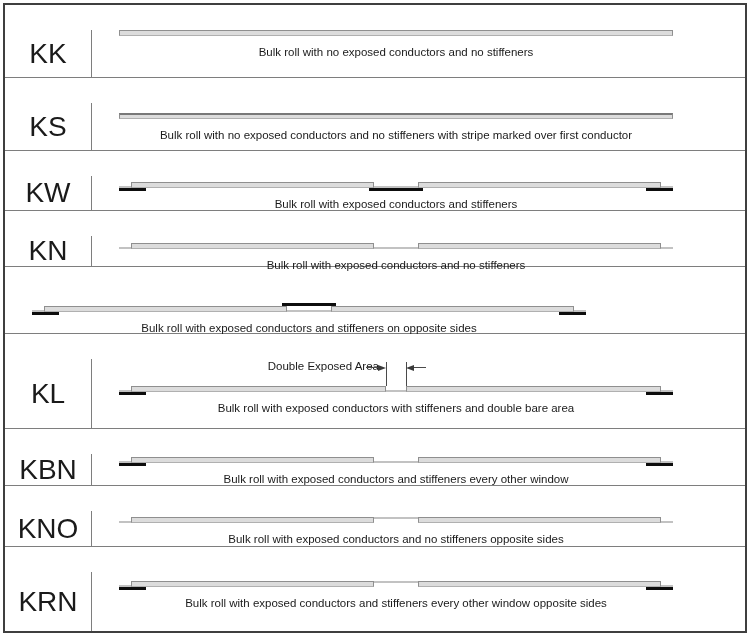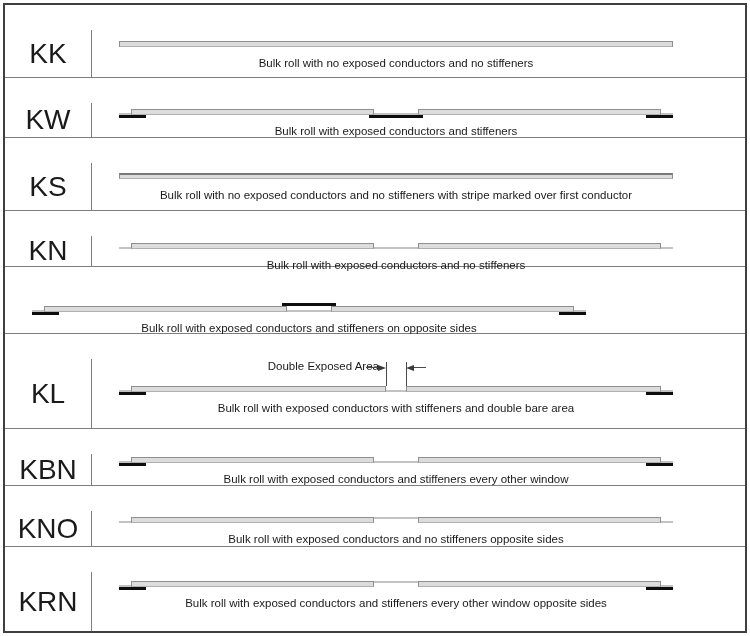--- a/index.html
+++ b/index.html
@@ -33,56 +33,56 @@
 </style>
 </head>
 <body>
 
 <div class="page">
   <div class="spec-table">
 
     <div class="row" style="height:72px">
       <div class="code-cell">KK</div>
       <div class="diagram-cell">
-        <div class="dwrap" style="padding-top:36px">
+        <div class="dwrap" style="padding-top:25px">
           <div class="diag">
             <div class="bar" style="left:0;width:554px"></div>
           </div>
           <div class="caption">Bulk roll with no exposed conductors and no stiffeners</div>
+        </div>
+      </div>
+    </div>
+
+    <div class="row" style="height:72px">
+      <div class="code-cell">KS</div>
+      <div class="diagram-cell">
+        <div class="dwrap" style="padding-top:35px">
+          <div class="diag">
+            <div class="bar stripe" style="left:0;width:554px"></div>
+          </div>
+          <div class="caption">Bulk roll with no exposed conductors and no stiffeners with stripe marked over first conductor</div>
         </div>
       </div>
     </div>
 
     <div class="row" style="height:59px">
       <div class="code-cell">KW</div>
       <div class="diagram-cell">
         <div class="dwrap" style="padding-top:31px">
           <div class="diag">
             <div class="win-b" style="left:0;width:14px"></div>
             <div class="win-b" style="left:253px;width:48px"></div>
             <div class="win-b" style="left:540px;width:14px"></div>
             <div class="bar" style="left:12px;width:243px"></div>
             <div class="bar" style="left:299px;width:243px"></div>
             <div class="stiff-b" style="left:0;width:27px"></div>
             <div class="stiff-b" style="left:250px;width:54px"></div>
             <div class="stiff-b" style="left:527px;width:27px"></div>
           </div>
           <div class="caption">Bulk roll with exposed conductors and stiffeners</div>
-        </div>
-      </div>
-    </div>
-
-    <div class="row" style="height:72px">
-      <div class="code-cell">KS</div>
-      <div class="diagram-cell">
-        <div class="dwrap" style="padding-top:35px">
-          <div class="diag">
-            <div class="bar stripe" style="left:0;width:554px"></div>
-          </div>
-          <div class="caption">Bulk roll with no exposed conductors and no stiffeners with stripe marked over first conductor</div>
         </div>
       </div>
     </div>
 
     <div class="row" style="height:55px">
       <div class="code-cell">KN</div>
       <div class="diagram-cell">
         <div class="dwrap" style="padding-top:32px">
           <div class="diag">
             <div class="win-b" style="left:0;width:14px"></div>

